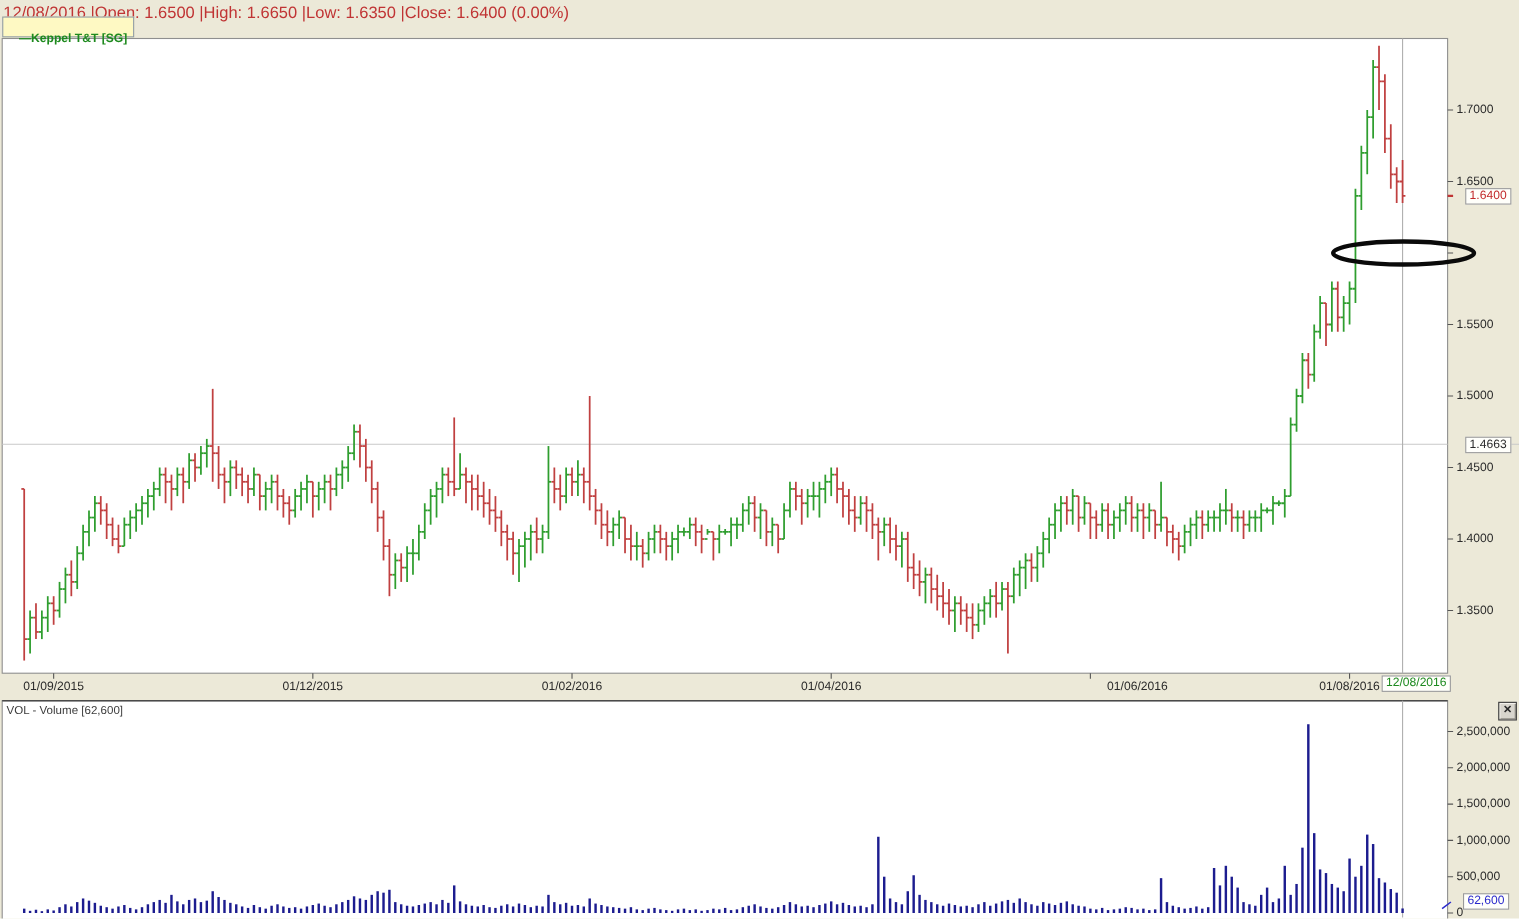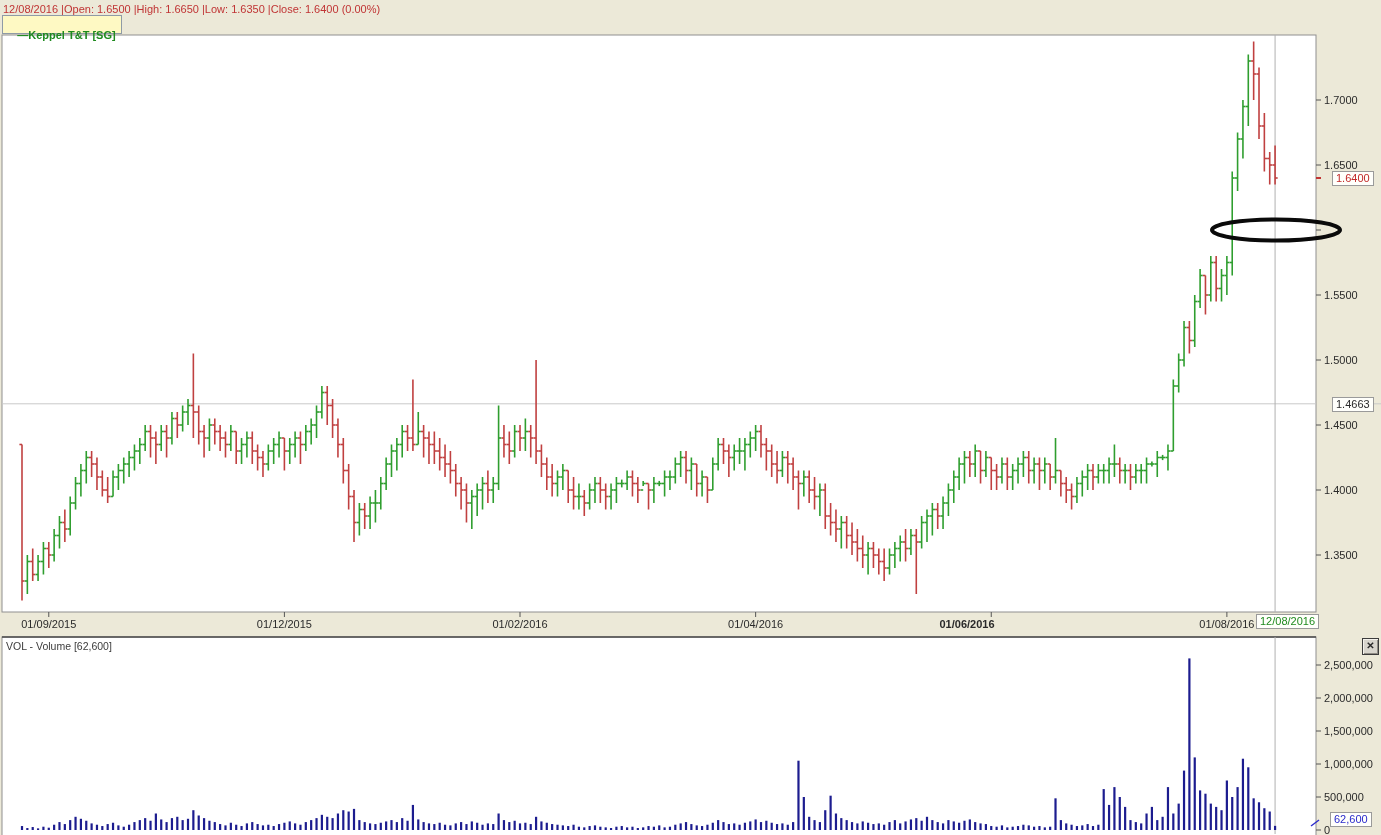--- a/index.html
+++ b/index.html
@@ -2,21 +2,21 @@
 <html><head>
 <meta charset="utf-8">
 <style>
   html,body{margin:0;padding:0;}
   body{font-family:"Liberation Sans",sans-serif;}
   #screen{position:relative;width:1381px;height:835px;background:#ece9d8;overflow:hidden;}
   #chart-svg{position:absolute;left:0;top:0;z-index:1;}
   #labels{position:absolute;left:0;top:0;width:1352px;height:835px;z-index:2;pointer-events:none;}
   .tick-label{position:absolute;font-size:11px;color:#2a2a2a;white-space:nowrap;}
   .xlabel{transform:translateX(-50%);}
-  .hdr-ohlc{position:absolute;left:3px;top:3px;font-size:11px;color:#c03434;white-space:pre;z-index:2;}
+  .hdr-ohlc{position:absolute;left:3px;top:3px;font-size:15px;color:#c03434;white-space:pre;z-index:2;}
   .legend-box{position:absolute;left:2px;top:15px;height:15px;padding:1px 5px 1px 2px;background:#fef9c3;
               border:1px solid #8f9ba6;font-size:11px;font-weight:bold;color:#1e8a1e;white-space:pre;z-index:2;}
   .pane-title{position:absolute;left:7px;top:38px;font-size:10.5px;color:#3c3c3c;white-space:pre;z-index:2;}
   .vol-title{position:absolute;left:6px;top:640px;font-size:10.5px;color:#3c3c3c;white-space:pre;z-index:2;}
   .axis-box{position:absolute;background:#fffffb;border:1px solid #9a9a9a;font-size:11px;
             padding:0 3px;height:13px;line-height:13px;white-space:nowrap;z-index:2;margin-left:12px;}
   .box-last-price{left:1320px;top:171px;color:#c22a2a;}
   .box-ref-price{left:1320px;top:397px;color:#2a2a2a;}
   .box-last-vol{left:1318px;top:812px;color:#2a2acc;}
   .box-cursor-date{left:1244px;top:614px;color:#1e8a1e;z-index:3;}
@@ -1496,21 +1496,21 @@
       <div class="tick-label" style="left: 1324px; top: 659px;">2,500,000</div>
       <div class="tick-label" style="left: 1324px; top: 692px;">2,000,000</div>
       <div class="tick-label" style="left: 1324px; top: 725px;">1,500,000</div>
       <div class="tick-label" style="left: 1324px; top: 758px;">1,000,000</div>
       <div class="tick-label" style="left: 1324px; top: 791px;">500,000</div>
       <div class="tick-label" style="left: 1324px; top: 824px;">0</div>
       <div class="tick-label xlabel" style="left: 48.775px; top: 618px;">01/09/2015</div>
       <div class="tick-label xlabel" style="left: 284.395px; top: 618px;">01/12/2015</div>
       <div class="tick-label xlabel" style="left: 520.015px; top: 618px;">01/02/2016</div>
       <div class="tick-label xlabel" style="left: 755.635px; top: 618px;">01/04/2016</div>
-      <div class="tick-label xlabel" style="left: 967px; top: 618px; font-weight: bold;">01/06/2016</div>
+      <div class="tick-label xlabel" style="left: 1034px; top: 618px;">01/06/2016</div>
       <div class="tick-label xlabel" style="left: 1226.88px; top: 618px;">01/08/2016</div>
     </div>
 
   <div class="axis-box box-last-price">1.6400</div>
   <div class="axis-box box-ref-price">1.4663</div>
   <div class="axis-box box-last-vol">62,600</div>
   <div class="axis-box box-cursor-date">12/08/2016</div>
 
   <svg id="ellipse-svg" width="142" height="28">
     <ellipse cx="68" cy="13" rx="64" ry="10.5" fill="none" stroke="#0a0a0a" stroke-width="4"></ellipse>

